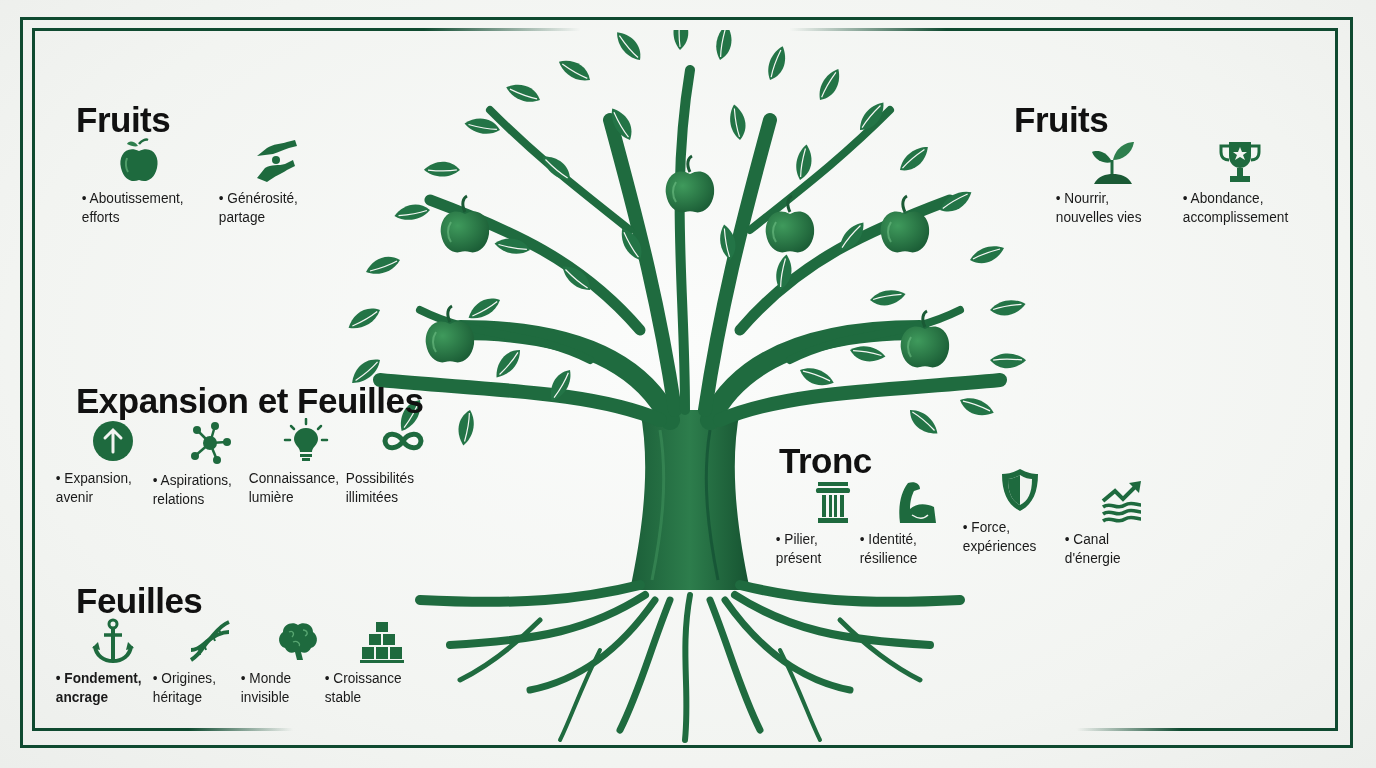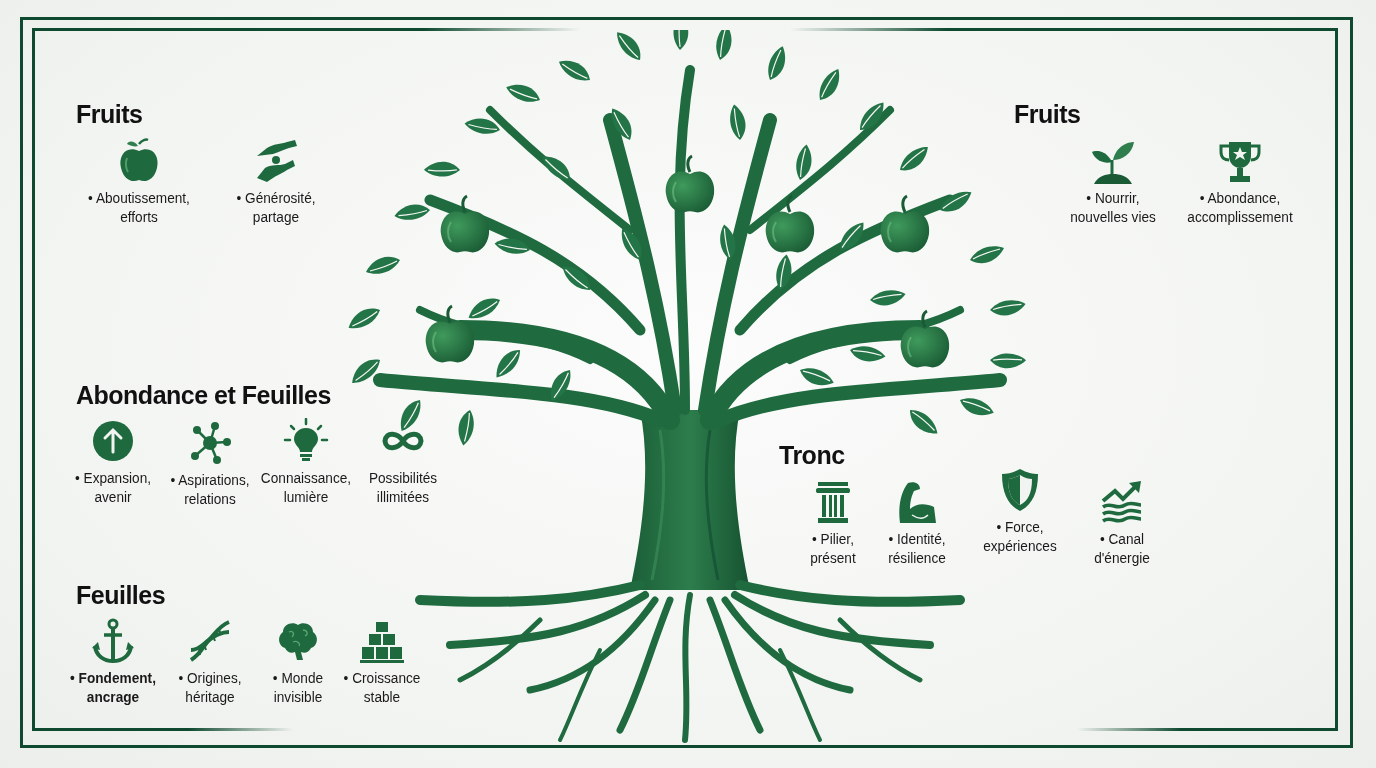--- a/index.html
+++ b/index.html
@@ -12,22 +12,22 @@
   .frame-outer { position:absolute; left:20px; top:17px; width:1333px; height:731px;
     border:3px solid #0f4a30; box-sizing:border-box; }
   .frame-inner { position:absolute; left:32px; top:28px; width:1306px; height:703px;
     border-left:3px solid #0f4a30; border-right:3px solid #0f4a30; box-sizing:border-box; }
   .frame-inner-top, .frame-inner-bottom { position:absolute; height:3px; }
   .frame-inner-top { left:32px; top:28px; width:1306px;
     background: linear-gradient(90deg, #0f4a30 0%, #0f4a30 30%, rgba(15,74,48,0) 42%, rgba(15,74,48,0) 58%, #0f4a30 70%, #0f4a30 100%); }
   .frame-inner-bottom { left:32px; top:728px; width:1306px;
     background: linear-gradient(90deg, #0f4a30 0%, #0f4a30 12%, rgba(15,74,48,0) 20%, rgba(15,74,48,0) 80%, #0f4a30 88%, #0f4a30 100%); }
 
-  .section-title { position:absolute; font-weight:bold; font-size:25px; letter-spacing:-0.5px; color:#111; white-space:nowrap; }
-  .item { position:absolute; width:130px; text-align:center; }
+  .section-title { position:absolute; font-weight:bold; font-size:35px; letter-spacing:-0.5px; color:#111; white-space:nowrap; }
+  .item { position:absolute; width:130px; }
   .item .icon { display:block; margin:0 auto; width:46px; height:46px; }
   .item .label { display:block; font-size:15.5px; line-height:19px; color:#1a1a1a; margin-top:4px;
     font-family: "Liberation Sans Narrow", "Liberation Sans", sans-serif; transform:scaleX(0.88); transform-origin:center; white-space:nowrap; }
   .tree { position:absolute; left:340px; top:30px; width:700px; height:720px; }
 </style>
 </head>
 <body>
 
 <div class="frame-outer"></div>
 <div class="frame-inner"></div>
@@ -185,21 +185,21 @@
       <polygon points="23,9 25,14 30,14 26,17 28,22 23,19 18,22 20,17 16,14 21,14" fill="#f2f4f1"></polygon>
       <rect x="20" y="30" width="6" height="8" fill="#1e6a3e"></rect>
       <rect x="13" y="38" width="20" height="6" fill="#1e6a3e"></rect>
     </svg>
     <span class="label">• Abondance,</span>
     <span class="label" style="margin-top:0">accomplissement</span>
   </div>
 </div>
 
 <div>
-  <div class="section-title" style="left:76px; top:381px;">Abondance et Feuilles</div>
+  <div class="section-title" style="left:76px; top:381px;">Expansion et Feuilles</div>
   <div class="item" style="left:48px; top:418px;">
     <svg class="icon" viewBox="0 0 46 46">
       <circle cx="23" cy="23" r="20" fill="#1e6a3e"></circle>
       <path d="M23,34 L23,13 M15,20 L23,12 L31,20" stroke="#f2f4f1" stroke-width="3" fill="none" stroke-linecap="round"></path>
     </svg>
     <span class="label">• Expansion,</span>
     <span class="label" style="margin-top:0">avenir</span>
   </div>
   <div class="item" style="left:145px; top:420px;">
     <svg class="icon" viewBox="0 0 46 46">

